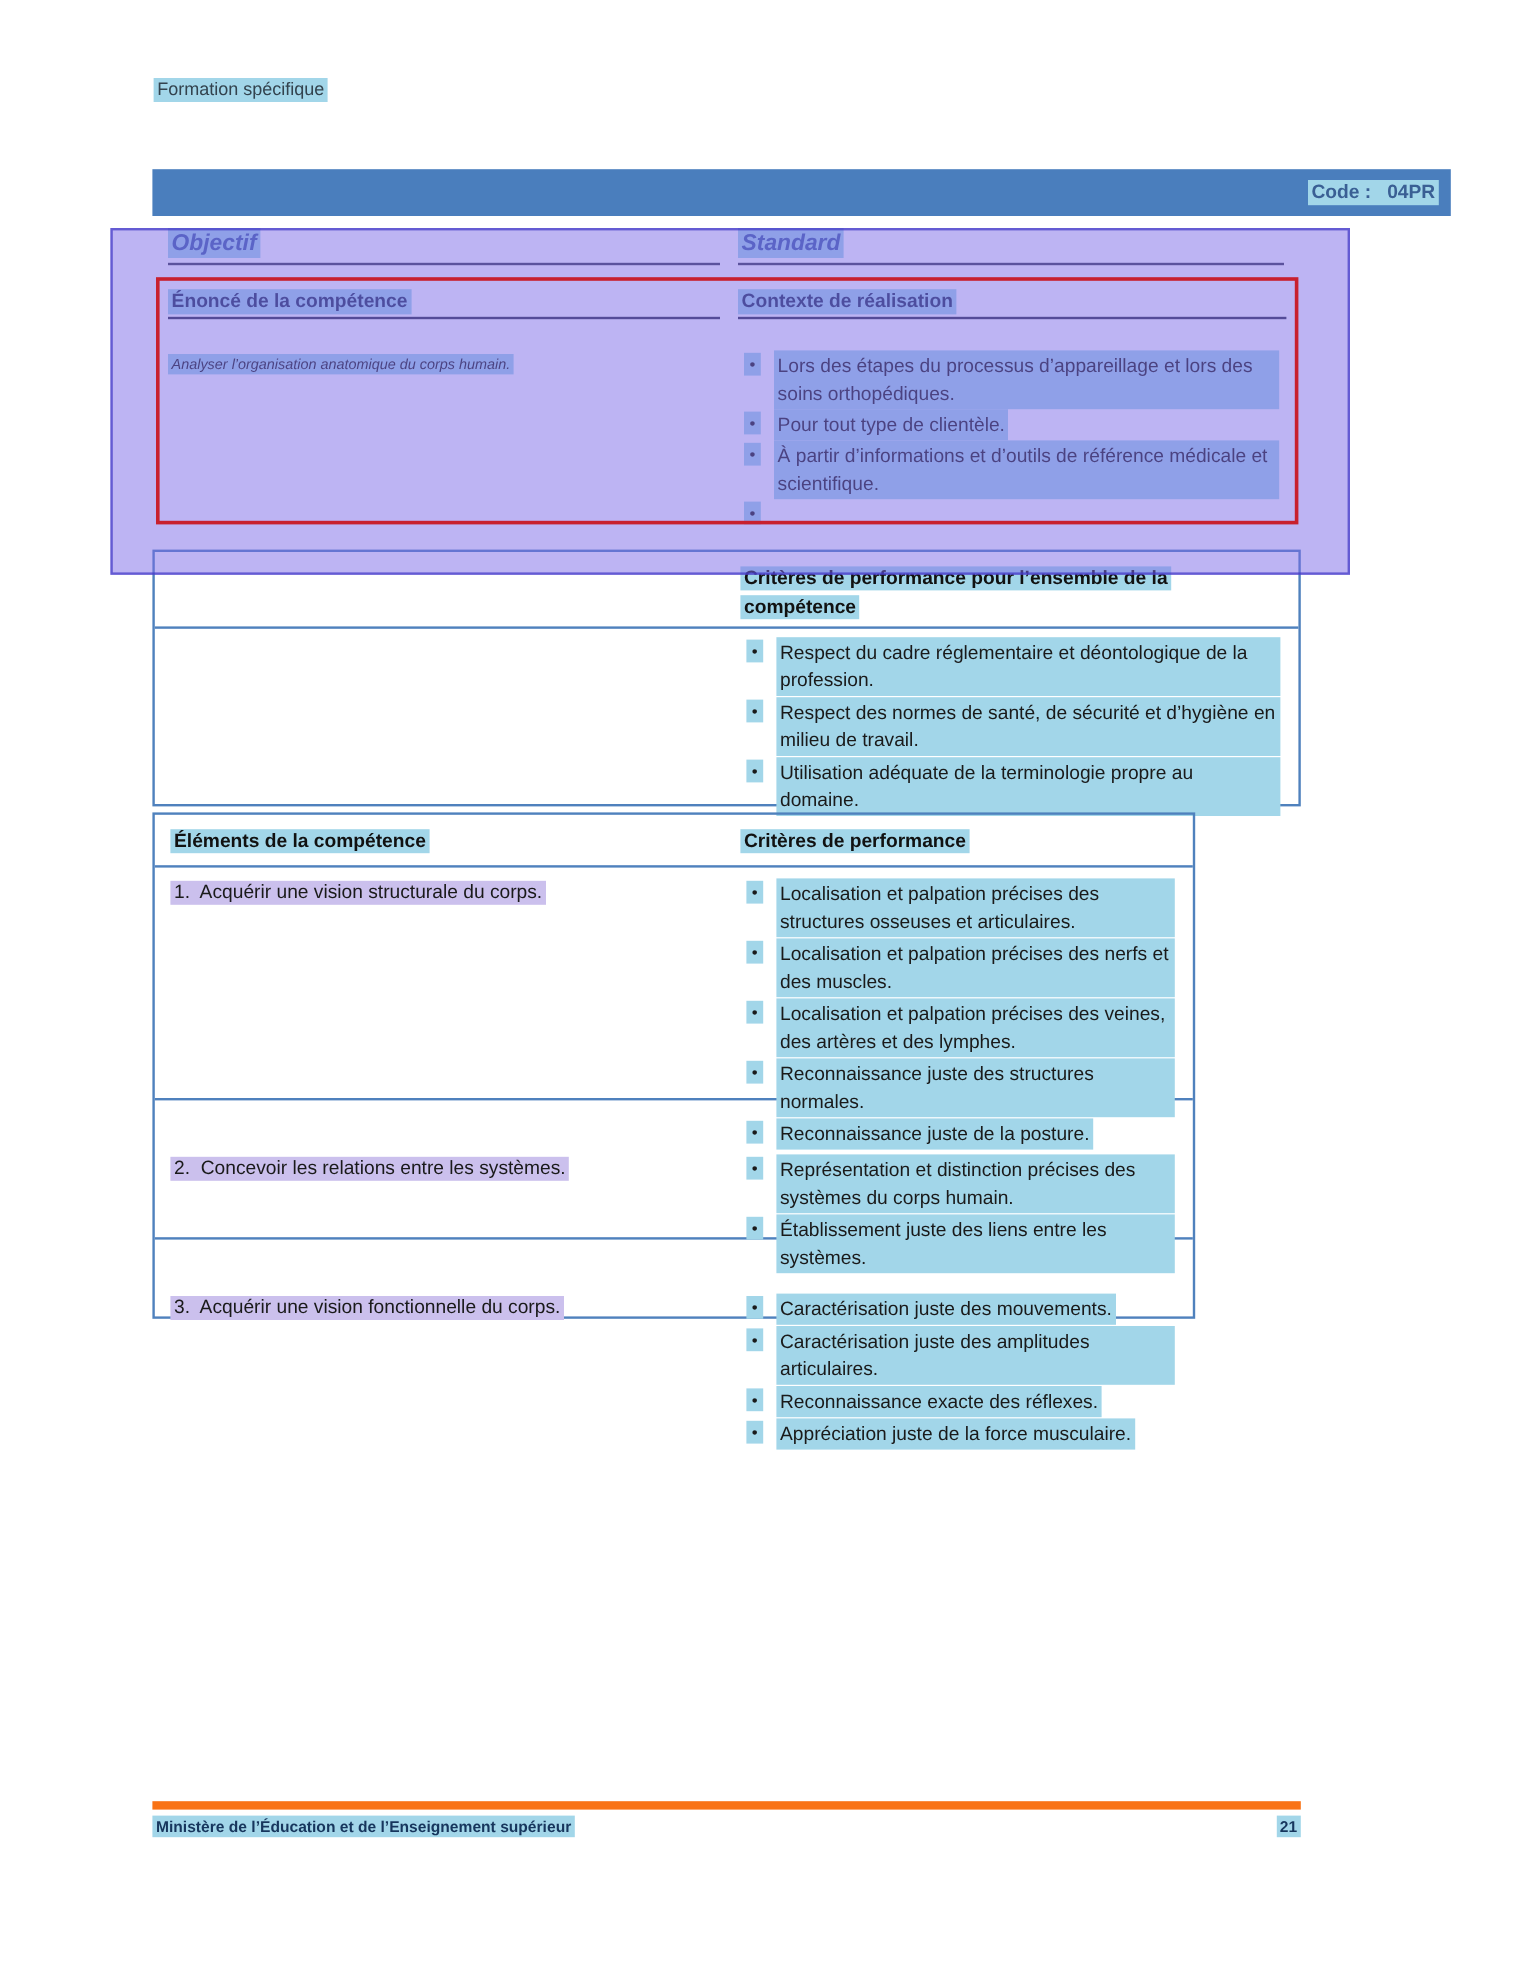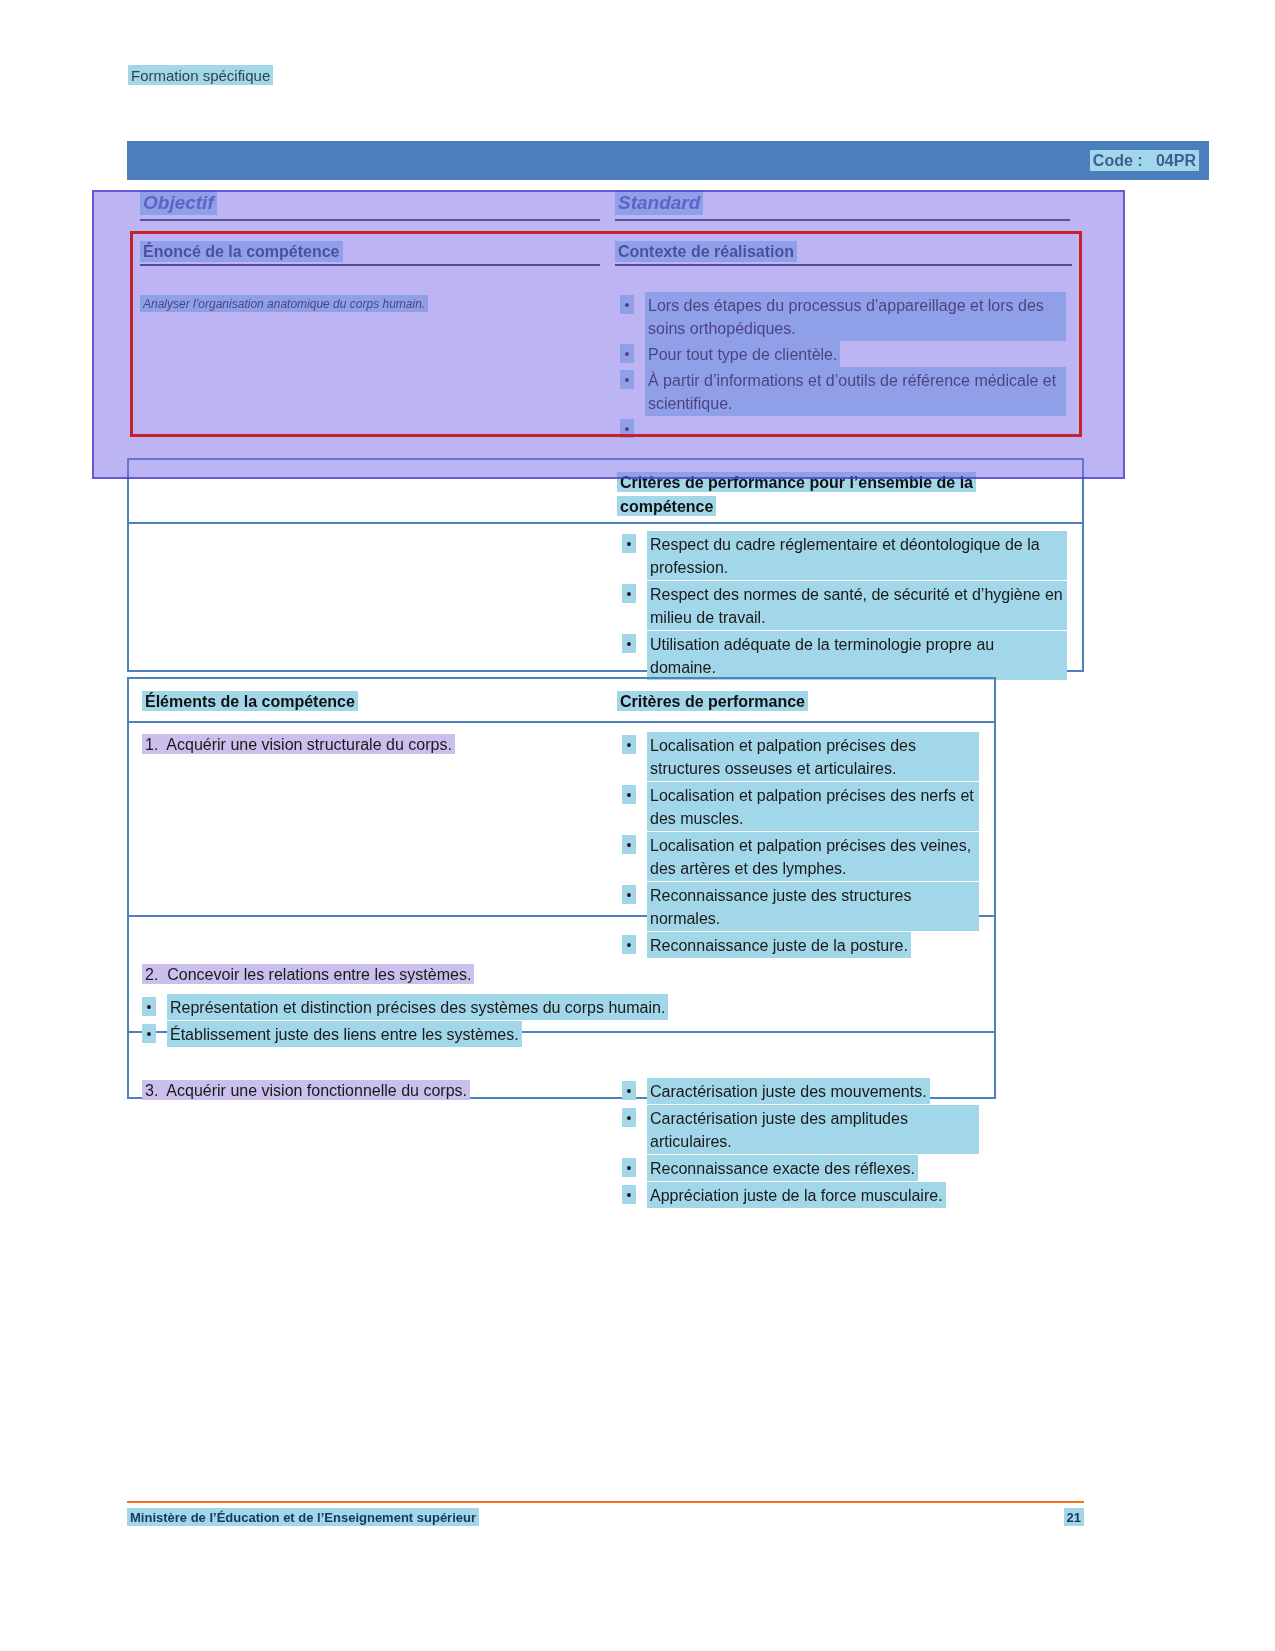--- a/index.html
+++ b/index.html
@@ -54,27 +54,27 @@
   .t2-body{display:flex;padding-top:7px;}
   .t2-cl{width:480px;} .t2-cr{flex:1;padding-left:13px;padding-right:15px;box-sizing:border-box;}
   
   .t3{position:absolute;left:127px;top:677px;width:869px;height:422px;border:2px solid #4f81bd;box-sizing:border-box;display:flex;flex-direction:column;}
   .t3-head{position:relative;height:44px;border-bottom:2px solid #4f81bd;box-sizing:border-box;flex:0 0 auto;}
   .t3-h{position:absolute;top:13px;font-size:16px;font-weight:bold;color:#111111;}
   .t3-h.l{left:13px;} .t3-h.r{left:488px;}
   .t3-rows{flex:1;display:flex;flex-direction:column;gap:36px;}
   .t3-row{display:flex;border-bottom:2px solid #4f81bd;box-sizing:border-box;}
   .t3-rows > div:nth-of-type(1){height:194px;}
-  .t3-rows > div:nth-of-type(2){height:80px;flex-direction:column;}
+  .t3-rows > div:nth-of-type(2){height:80px;}
   .t3-rows > div:nth-of-type(3){flex:1;border-bottom:none;}
   .t3-cl{width:480px;padding:9px 12px 0 13px;box-sizing:border-box;font-size:16px;line-height:23px;}
   .t3-cr{flex:1;padding:9px 15px 0 13px;box-sizing:border-box;}
   
   .footer{
-    position:absolute;left:127px;top:1501px;width:957px;border-top:2px solid #f97316;padding-top:5px;
+    position:absolute;left:127px;top:1501px;width:957px;border-top:7px solid #f97316;padding-top:5px;
     display:flex;justify-content:space-between;align-items:flex-start;
     font-size:13px;font-weight:bold;color:#17365d;
   }
   
   .overlay{
     position:absolute;left:92px;top:190px;width:1033px;height:289px;
     background:rgba(123,105,232,0.50);border:2px solid rgba(62,52,196,0.70);
     box-sizing:border-box;z-index:6;pointer-events:none;
   }
   .red-box{

